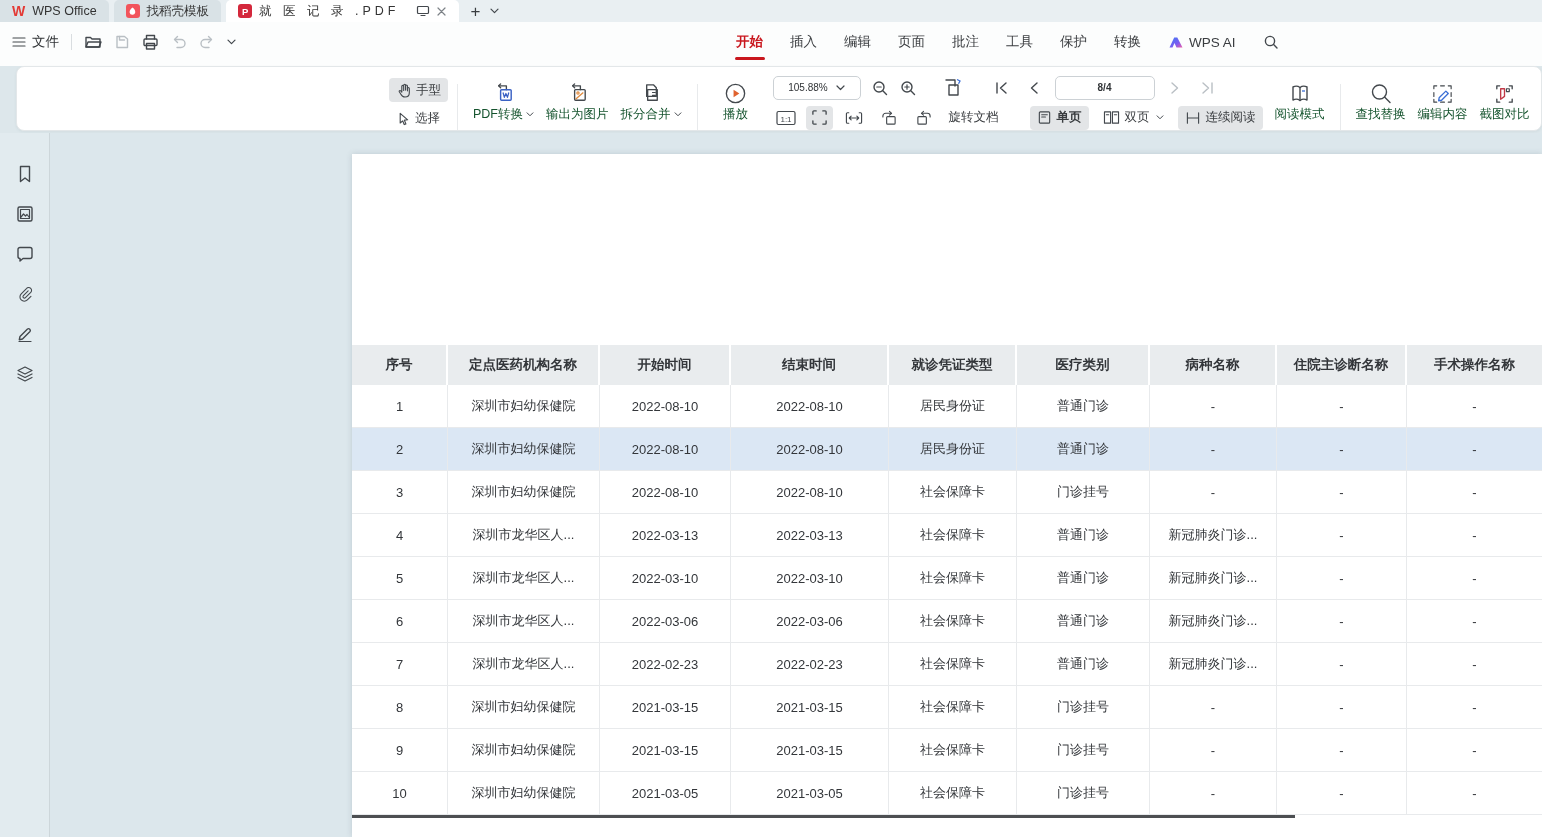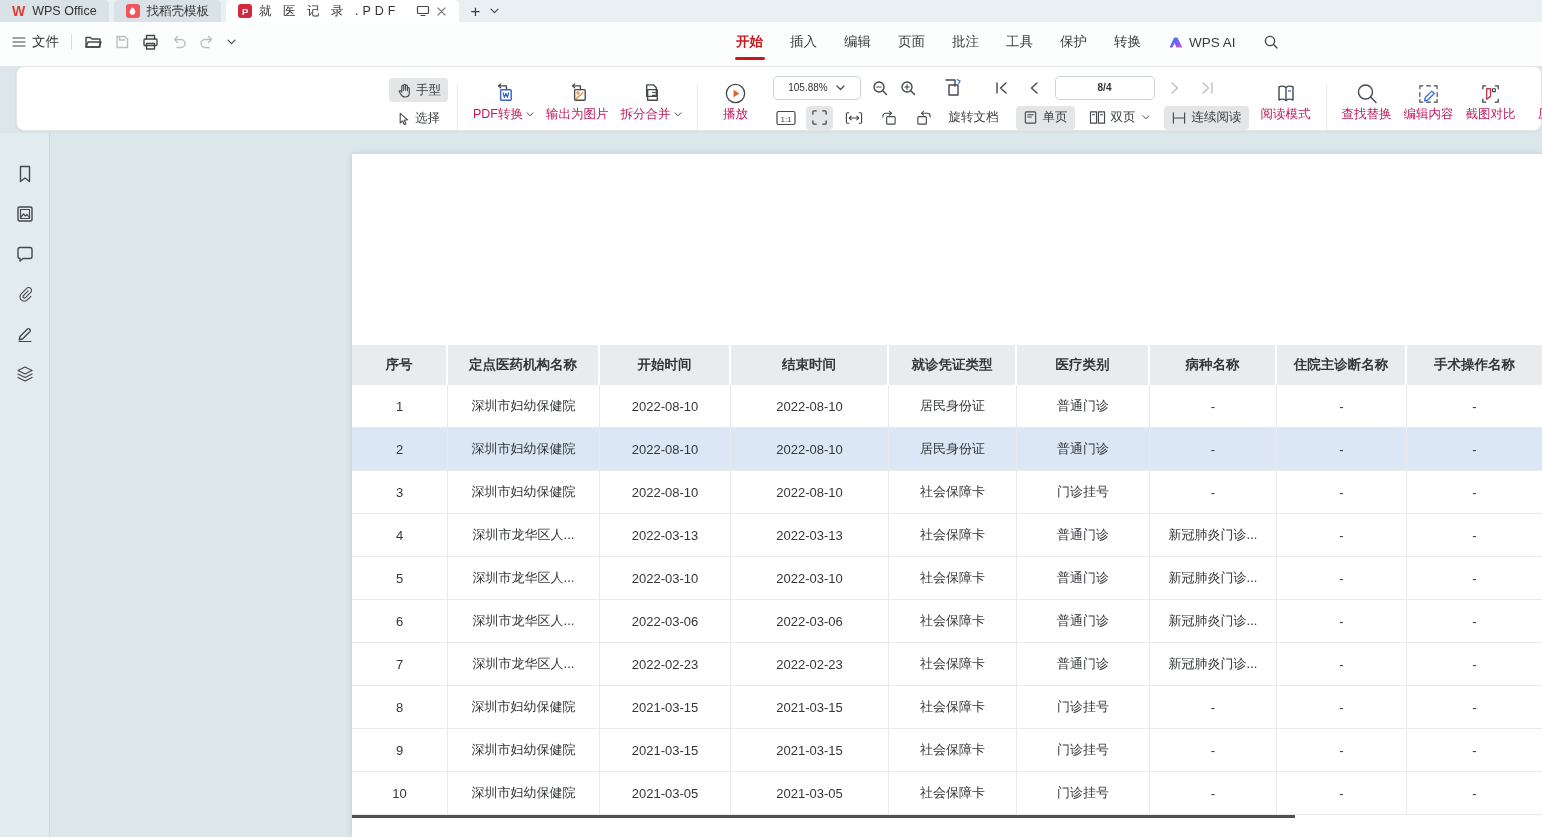--- a/index.html
+++ b/index.html
@@ -33,21 +33,21 @@
   .menu-item.active { color:#c9171e; font-weight:bold; }
   .menu-item.active::after { content:""; position:absolute; left:50%; transform:translateX(-50%); bottom:2px; width:30px; height:3px; background:#c9171e; border-radius:2px; }
   .wpsai { display:flex; align-items:center; gap:5px; font-size:13.5px; }
 
   
   .ribbon { position:absolute; left:16px; top:66px; width:1526px; height:65px; background:#ffffff; border:1px solid #e3e7e9; border-radius:8px; box-shadow:0 1px 3px rgba(40,60,70,.06); display:flex; align-items:flex-end; padding-left:372px; }
   .rb-div { width:1px; height:46px; background:#e8eaec; margin:0 9px; flex:none; }
   .rb-col { display:flex; flex-direction:column; justify-content:center; gap:4px; flex:none; }
   .rb-sm { display:flex; align-items:center; gap:5px; height:24px; padding:0 7px; border-radius:4px; font-size:12.5px; color:#3a3d40; cursor:default; flex:none; }
   .rb-sm.sel { background:#e3e5e7; }
-  .rb-big { width:auto; min-width:58px; height:56px; display:flex; flex-direction:column; align-items:center; justify-content:center; gap:0; font-size:12.5px; color:#be185d; border-radius:4px; padding:0 6px; cursor:default; flex:none; }
+  .rb-big { width:auto; min-width:58px; height:56px; display:flex; flex-direction:column; align-items:center; justify-content:center; gap:0; font-size:12.5px; color:#14532d; border-radius:4px; padding:0 6px; cursor:default; flex:none; }
   .rb-big .cap { display:flex; align-items:center; gap:2px; white-space:nowrap; }
   .rb-rows { display:flex; flex-direction:column; gap:5px; justify-content:center; flex:none; }
   .rb-row { display:flex; align-items:center; height:25px; }
   .box-ctrl { height:24px; border:1px solid #ccd1d5; border-radius:5px; display:flex; align-items:center; justify-content:center; gap:8px; font-size:10px; background:#fff; }
   .zoombox { width:88px; }
   .pagebox { width:100px; font-weight:bold; }
   .navic { width:22px; display:flex; justify-content:center; }
   .chev { margin-left:1px; }
 
   
@@ -343,21 +343,21 @@
       <span class="rb-sm" style="padding:0 5px;">
         <svg width="18" height="16" viewBox="0 0 19 17">
             <rect x="3" y="7" width="9" height="8" rx="1" class="st-thin"></rect>
             <path d="M7 3.5h6a3 3 0 0 1 3 3v1" class="st-thin"></path>
             <path d="M9 1.5l-2.2 2 2.2 2" class="st-thin"></path>
           </svg>
       </span>
       <span class="rb-sm" style="padding:0 4px;">
         <span>旋转文档</span>
       </span>
-      <span class="rb-sm sel" style="margin-left:6px;">
+      <span class="rb-sm sel" style="margin-left:20px;font-weight:bold;">
         <svg width="15" height="15" viewBox="0 0 16 16">
             <rect x="2.5" y="2" width="11" height="12" rx="1" class="st-thin"></rect>
             <path d="M5 5h6M5 7.5h4" class="st-thin"></path>
           </svg>
         <span>单页</span>
       </span>
       <span class="rb-sm">
         <svg width="17" height="15" viewBox="0 0 18 16">
             <rect x="1.5" y="2" width="6.5" height="12" class="st-thin"></rect>
             <rect x="10" y="2" width="6.5" height="12" class="st-thin"></rect>

